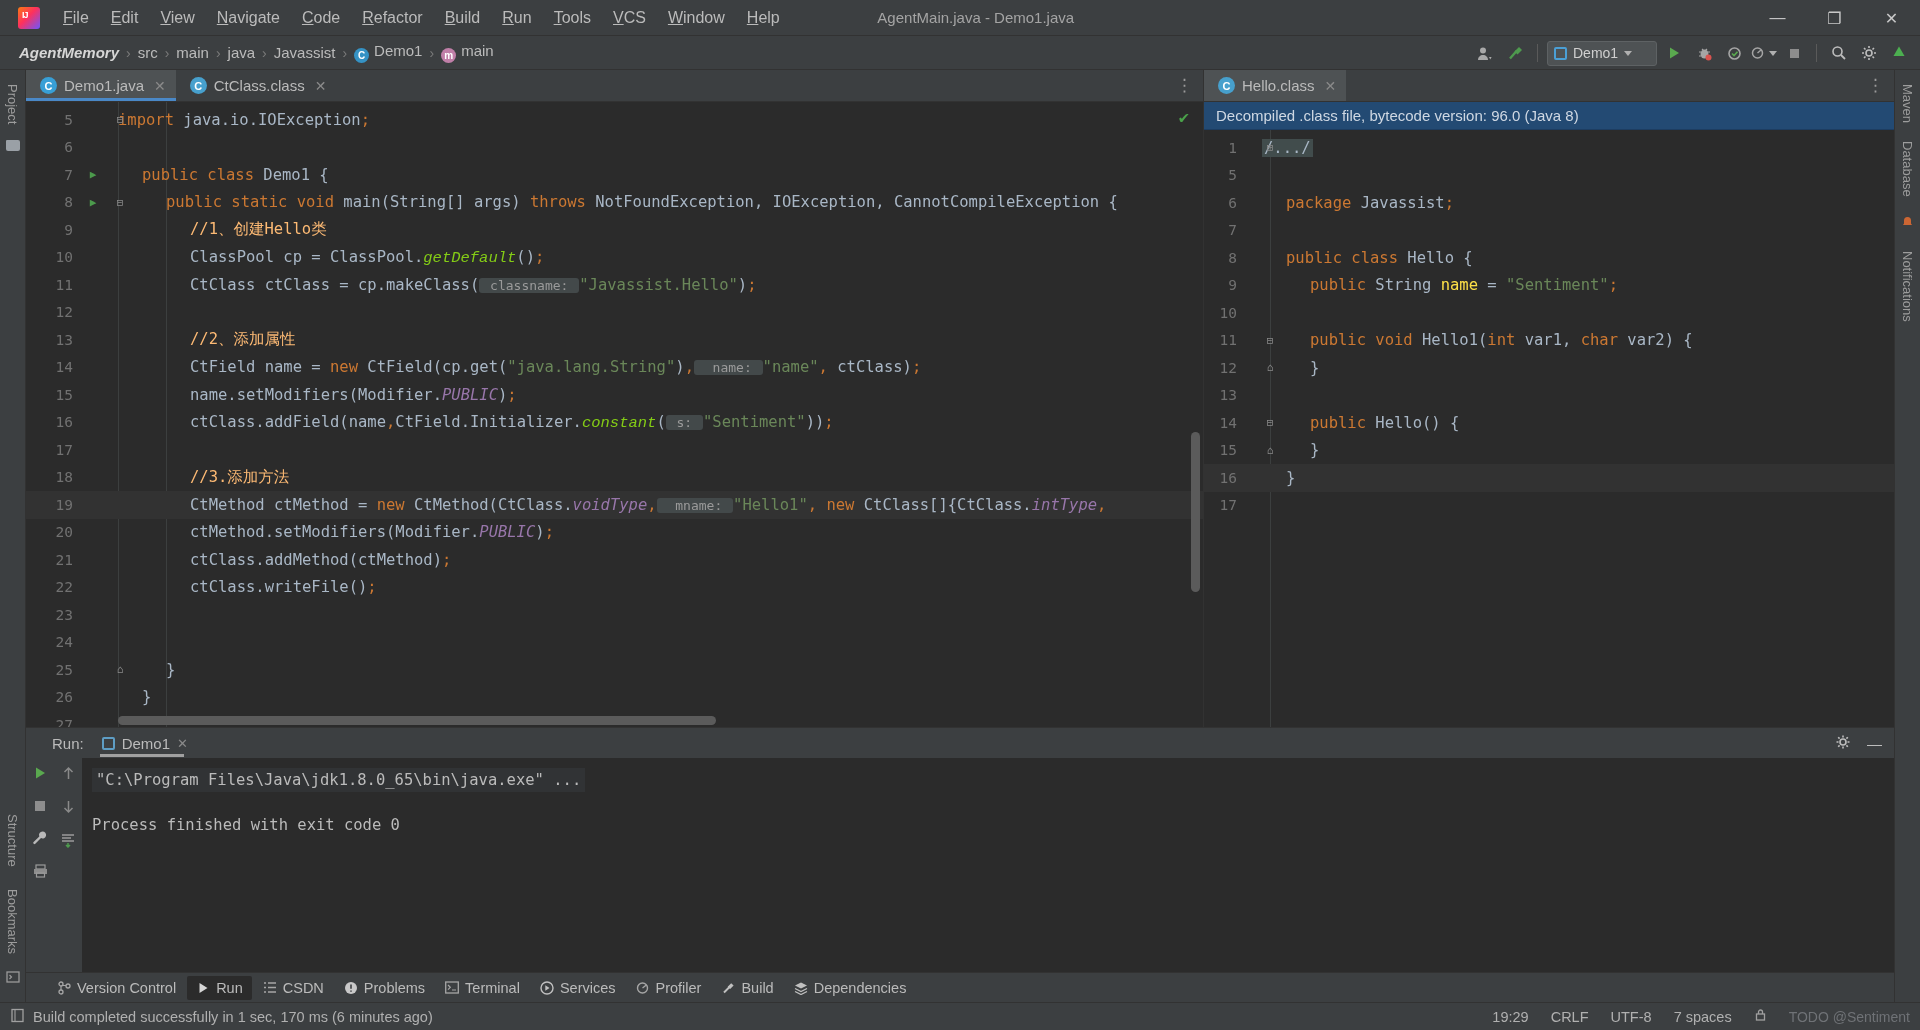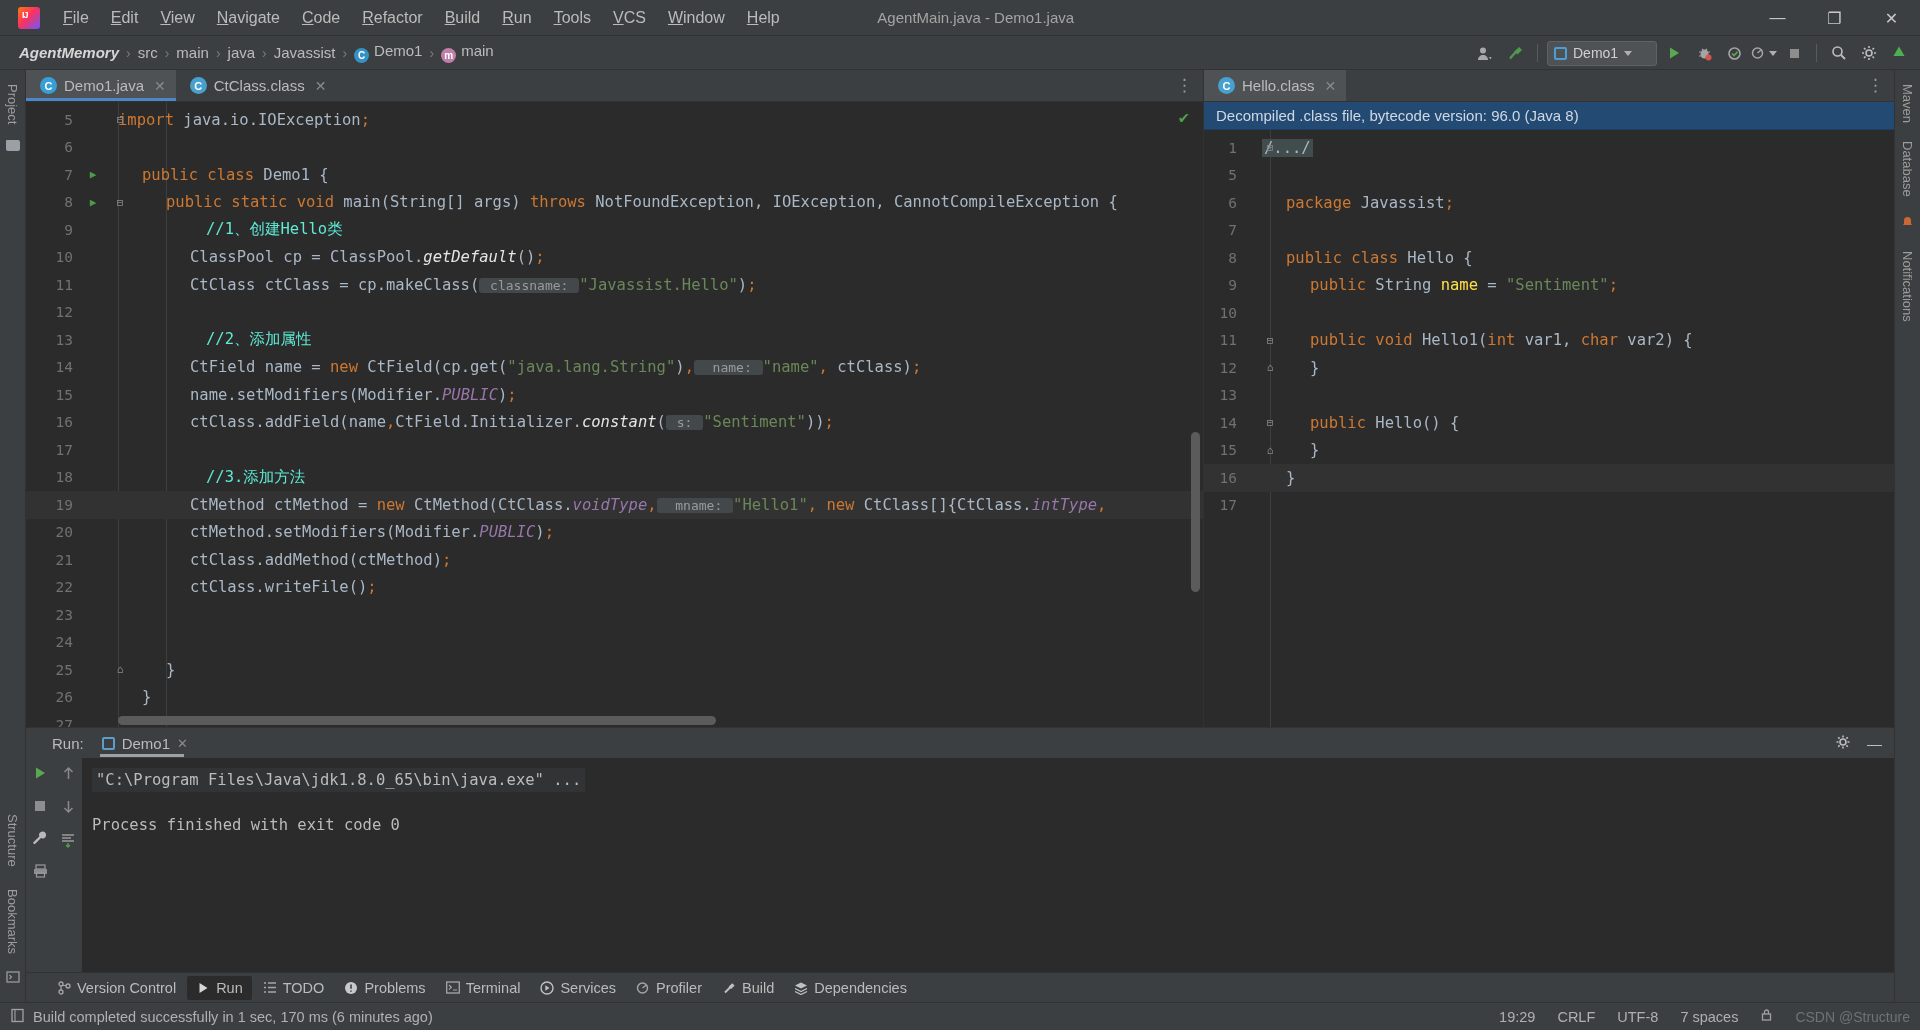--- a/index.html
+++ b/index.html
@@ -107,23 +107,23 @@
             user-select:none; }
   .gutter.narrow { width:42px; flex:0 0 42px; }
   .runmark { position:absolute; left:58px; width:14px; text-align:center; color:#4c9a4c; font-size:11px; }
   .fold { position:absolute; width:12px; text-align:center; color:#8a8a8a; font-size:11px; }
   .codetext { padding-left: 6px; }
   .verticalline { position:absolute; top:0; bottom:0; width:1px; background:#3c3f3f; }
 
   
   .kw { color:#cc7832; }
   .str { color:#6a8759; }
-  .cmt { color:#5eead4;margin-left:16px; }
+  .cmt { color:#fdba74; }
   .ident { color:#a9b7c6; }
-  .static-it { color:#e5e5e5; font-style:italic; }
+  .static-it { color:#84cc16; font-style:italic;font-family:Liberation Mono, monospace; }
   .field-p { color:#9876aa; font-style:italic; }
   .field-pn { color:#fde047; }
   .hint { background:#43494a; color:#9a9a9a; font-size:13px; padding:0 3px; border-radius:3px; font-style:normal;}
   .semi { color:#cc7832; }
   .comma { color:#cc7832; }
 
   .checkmark { position:absolute; right:14px; top:5px; color:#4aa14a; font-size:17px; }
 
   .hscroll { position:absolute; left:92px; right:18px; bottom:2px; height:9px; }
   .hscroll .thumb { height:9px; background:#5b5b5b; border-radius:5px; width:56%; }
@@ -470,21 +470,21 @@
               </svg>
             </span>
             <span>Run</span>
           </div>
           <div class="twitem">
             <span class="twicon">
               <svg width="14" height="13" viewBox="0 0 14 13">
                 <path d="M1 2h2M1 6.5h2M1 11h2M5 2h8M5 6.5h8M5 11h8" stroke="#a6a6a6" stroke-width="1.4"></path>
               </svg>
             </span>
-            <span>TODO</span>
+            <span>CSDN</span>
           </div>
           <div class="twitem">
             <span class="twicon">
               <svg width="14" height="14" viewBox="0 0 14 14">
                 <circle cx="7" cy="7" r="6" fill="#c9c9c9"></circle>
                 <path d="M7 3.5v4.2M7 9.6v1.2" stroke="#3c3f41" stroke-width="1.6"></path>
               </svg>
             </span>
             <span>Problems</span>
           </div>
@@ -563,17 +563,17 @@
       <span>19:29</span>
       <span>CRLF</span>
       <span>UTF-8</span>
       <span>7 spaces</span>
       <span>
         <svg width="13" height="14" viewBox="0 0 13 14">
             <rect x="2.5" y="6" width="8" height="6" fill="none" stroke="#a0a0a0" stroke-width="1.3"></rect>
             <path d="M4.5 6V4a2 2 0 014 0v2" fill="none" stroke="#a0a0a0" stroke-width="1.3"></path>
           </svg>
       </span>
-      <span class="watermark">CSDN @Structure</span>
+      <span class="watermark">TODO @Sentiment</span>
     </div>
   </div>
 
 </div>
 
 </body></html>

